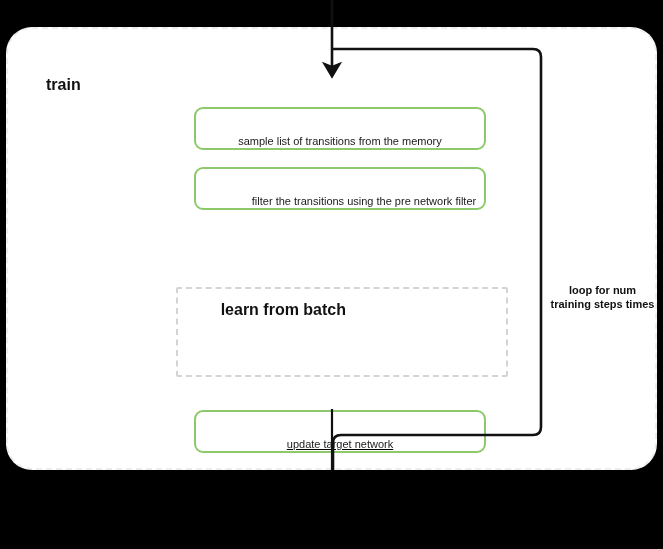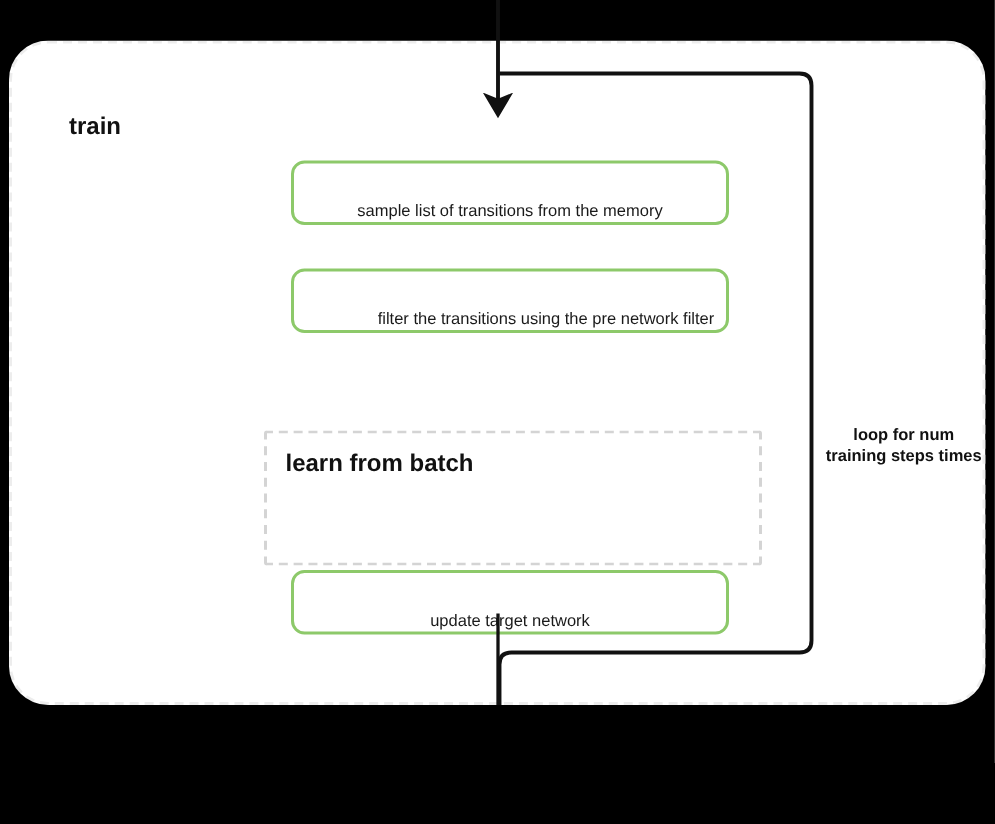--- a/index.html
+++ b/index.html
@@ -57,46 +57,46 @@
   .step-box .step-label {
     font-size: 11px;
     color: #1a1a1a;
     line-height: 14px;
     text-align: center;
     font-weight: normal;
     margin-top: 25px;
   }
 
   #step-sample   { top: 78px; }
-  #step-filter   { top: 150px; padding-left: 48px; }
+  #step-filter   { top: 138px; padding-left: 48px; }
   #step-convert  { top: 198px; }
-  #step-update   { top: 351px; }
+  #step-update   { top: 381px; text-decoration: underline; }
 
   
   #learn-box {
     position: absolute;
     left: 168px;
     top: 258px;
     width: 332px;
     height: 90px;
     box-sizing: border-box;
     background: #ffffff;
     border: 2px dashed #d4d4d4;
     border-radius: 2px;
   }
   #learn-title {
     position: absolute;
-    left: 0;
+    left: 18px;
     top: 9px;
     width: 150px;
     font-size: 16px;
     font-weight: bold;
     color: #111111;
     line-height: 23px;
-    text-align: center;
+    text-align: right;
   }
 
   
   #loop-label {
     position: absolute;
     left: 542px;
     top: 213px;
     width: 105px;
     text-align: center;
     font-size: 11px;

